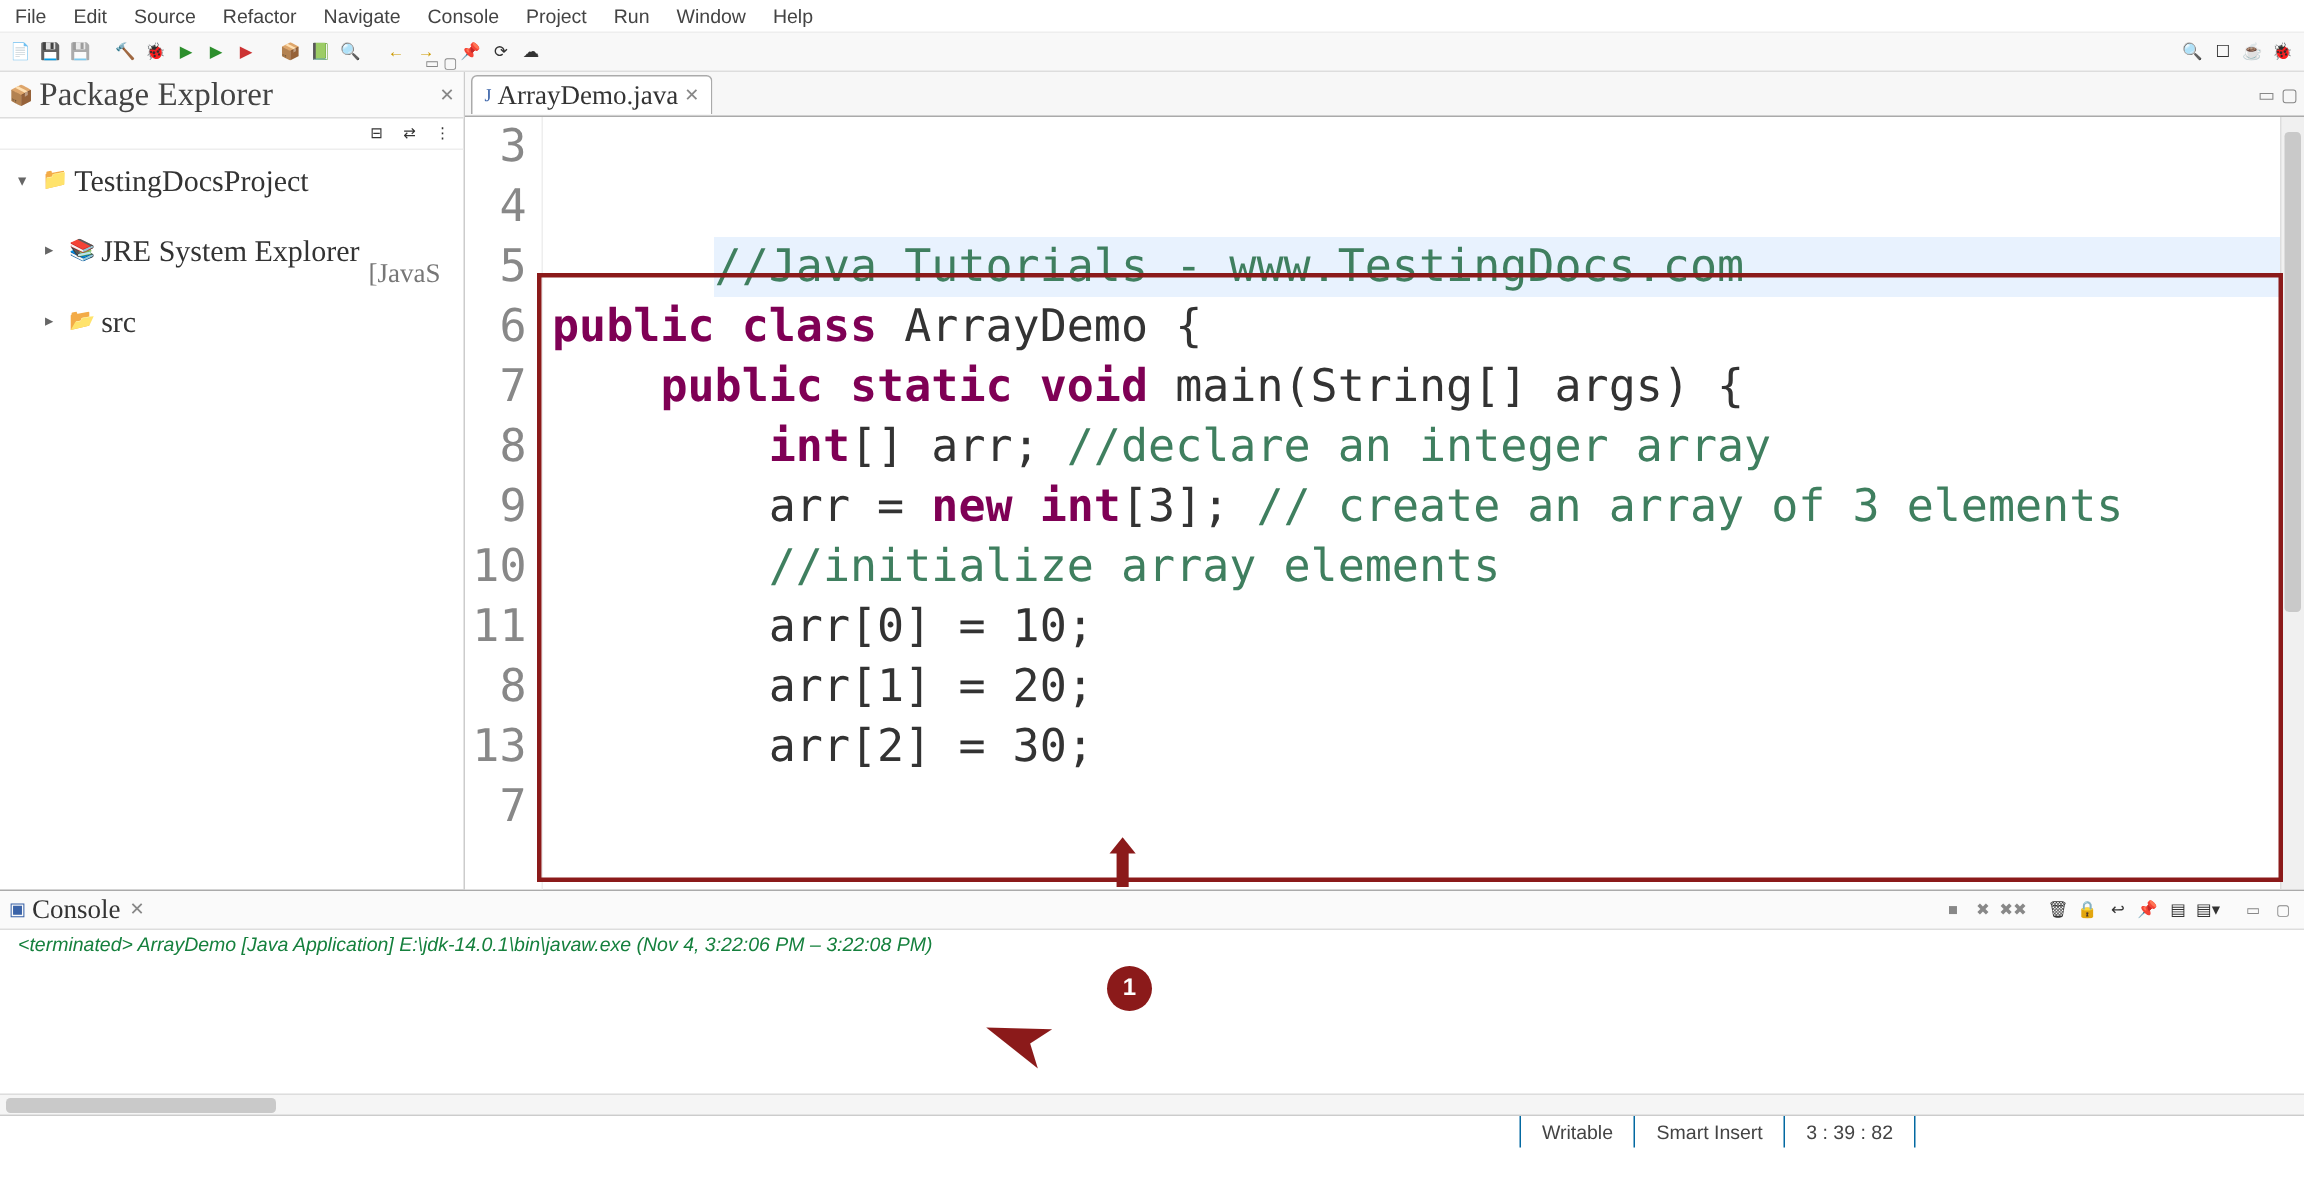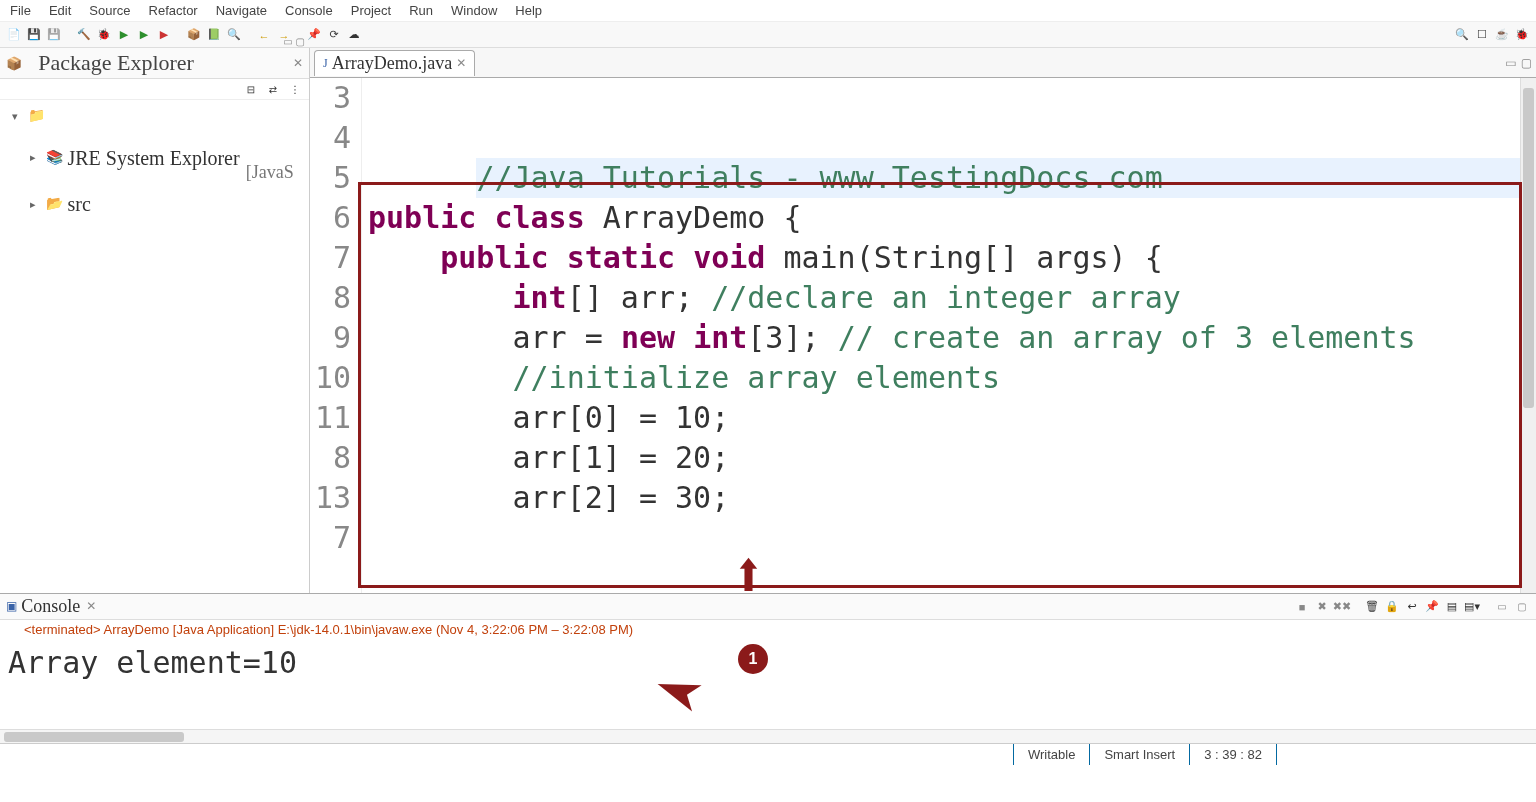--- a/index.html
+++ b/index.html
@@ -62,21 +62,20 @@
     border-bottom: 1px solid #ddd;
     background: #fafafa;
     position: relative;
   }
   .view-tab .title {
     font-size: 22px;
     font-family: Georgia, serif;
     color: #444;
     flex: 1;
     padding-left: 4px;
-    margin-left: 12px;
   }
   .view-tab .close-x {
     font-size: 12px;
     color: #888;
     margin-left: 4px;
   }
   .view-controls {
     display: flex;
     justify-content: flex-end;
     gap: 6px;
@@ -209,22 +208,23 @@
     align-items: center;
     gap: 4px;
   }
   .console-toolbar {
     margin-left: auto;
     display: flex;
     gap: 4px;
   }
   .console-status {
     font-size: 13px;
-    color: #c2410c;
-    padding: 2px 24px;
+    color: #15803d;
+    padding: 2px 12px;
+    font-style: italic;
   }
   .console-out {
     font-family: Consolas, monospace;
     font-size: 30px;
     padding: 4px 8px;
     line-height: 40px;
     height: 90px;
     overflow: hidden;
   }
   .bottom-scroll {
@@ -349,20 +349,21 @@
     </div>
     <div class="view-controls">
       <span class="tb-icon" style="font-size:10px">⊟</span>
       <span class="tb-icon" style="font-size:10px">⇄</span>
       <span class="tb-icon" style="font-size:10px">⋮</span>
     </div>
     <div class="tree">
       <div class="tree-item tree-project">
         <span class="twisty">▾</span>
         <span style="color:#7a5a1f;font-size:14px">📁</span>
+        <span class="projname">TestingDocsProject</span>
       </div>
       <div class="tree-item child tree-library">
         <span class="twisty">▸</span>
         <span style="color:#a58a3c;font-size:14px">📚</span>
         <span>JRE System Explorer</span>
         <span class="libtail">[JavaS</span>
       </div>
       <div class="tree-item child">
         <span class="twisty">▸</span>
         <span style="color:#a87a2f;font-size:14px">📂</span>
@@ -426,21 +427,20 @@
       <span class="tb-icon">📌</span>
       <span class="tb-icon">▤</span>
       <span class="tb-icon">▤▾</span>
       <span class="tb-sep"></span>
       <span class="tb-icon" style="color:#888;font-size:10px">▭</span>
       <span class="tb-icon" style="color:#888;font-size:10px">▢</span>
     </div>
   </div>
   <div class="console-status">&lt;terminated&gt; ArrayDemo [Java Application] E:\jdk-14.0.1\bin\javaw.exe  (Nov 4,      3:22:06 PM – 3:22:08 PM)</div>
   <div class="console-out">
-    <div>Array element=10</div>
   </div>
 </div>
 
 <div class="bottom-scroll">
   <div class="thumb"></div>
   <div style="flex:1"></div>
 </div>
 
 <div class="statusbar">
   <div class="cell first"></div>

